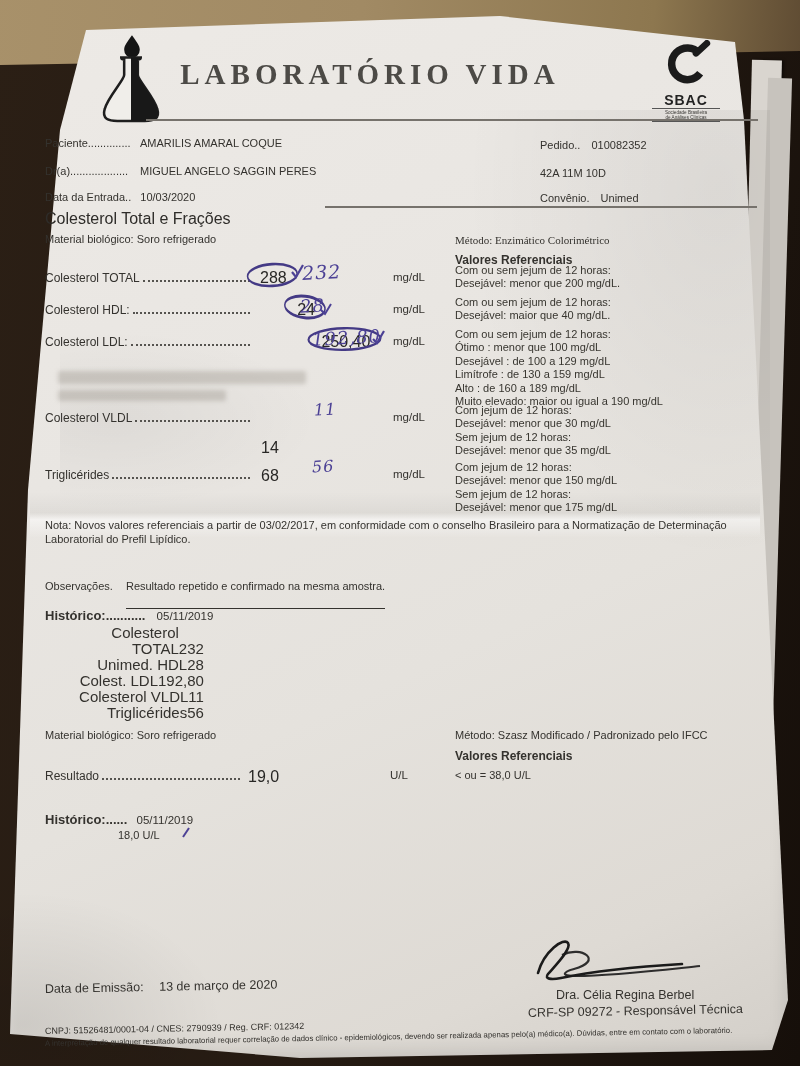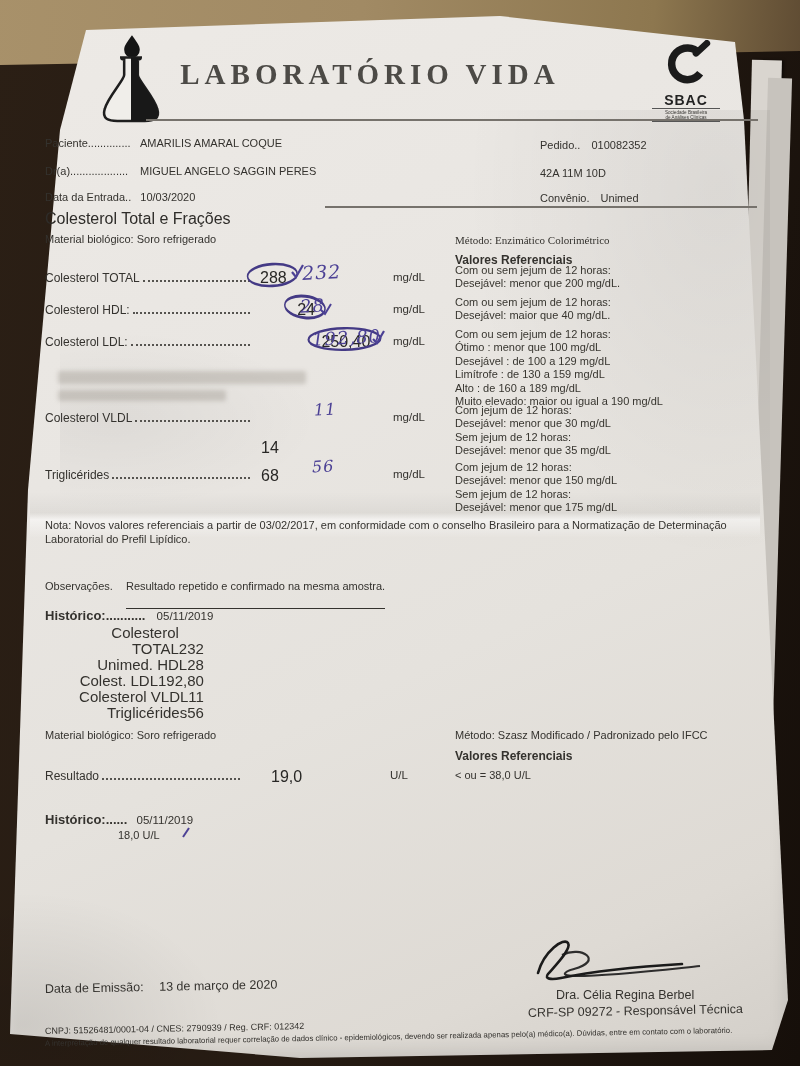--- a/index.html
+++ b/index.html
@@ -251,21 +251,21 @@
 
     
     <div class="abs small" style="left:45px;top:729px;">Material biológico: Soro refrigerado</div>
     <div class="abs small" style="left:455px;top:729px;">Método: Szasz Modificado / Padronizado pelo IFCC</div>
     <div class="abs refhead" style="left:455px;top:749px;">Valores Referenciais</div>
 
     <div class="abs res-line" style="left:45px;top:768px;width:198px;">
       <span>Resultado</span>
         <span class="leader"></span>
     </div>
-    <span class="abs val" style="left:248px;top:768px;margin-left:23px;">19,0</span>
+    <span class="abs val" style="left:248px;top:768px;">19,0</span>
     <div class="abs unit" style="left:390px;top:769px;">U/L</div>
     <div class="abs small" style="left:455px;top:769px;">&lt; ou = 38,0 U/L</div>
 
     <div class="abs" style="left:45px;top:812px;font-size:11.5px;">
       <span class="t11b">Histórico:......</span>
       <span style="margin-left:6px;">05/11/2019</span>
     </div>
     <div class="abs t11" style="left:118px;top:829px;">18,0 U/L</div>
     <svg class="abs" style="left:180px;top:826px;" width="12" height="14" viewBox="0 0 12 14">
         <path d="M3,11 L9,2" stroke="#4c4195" stroke-width="2" fill="none"></path>

